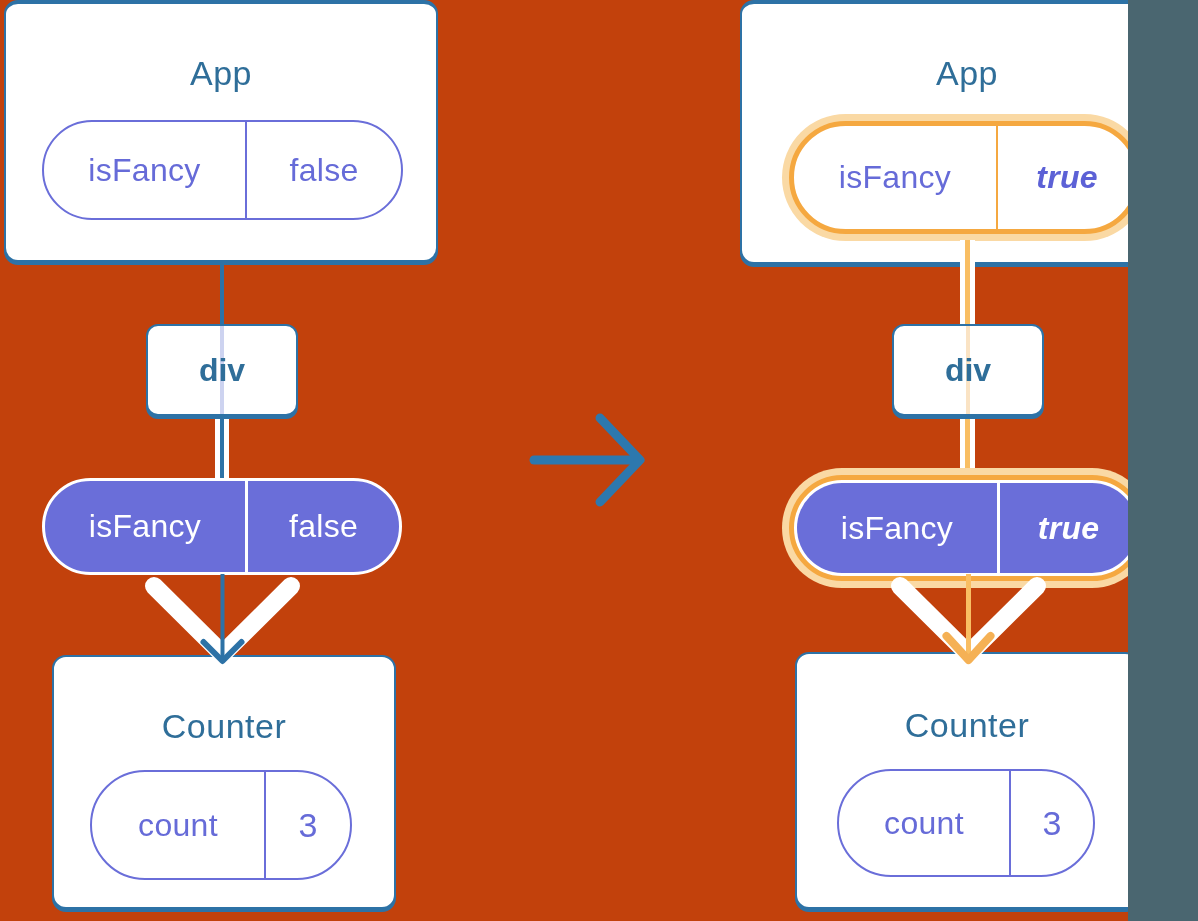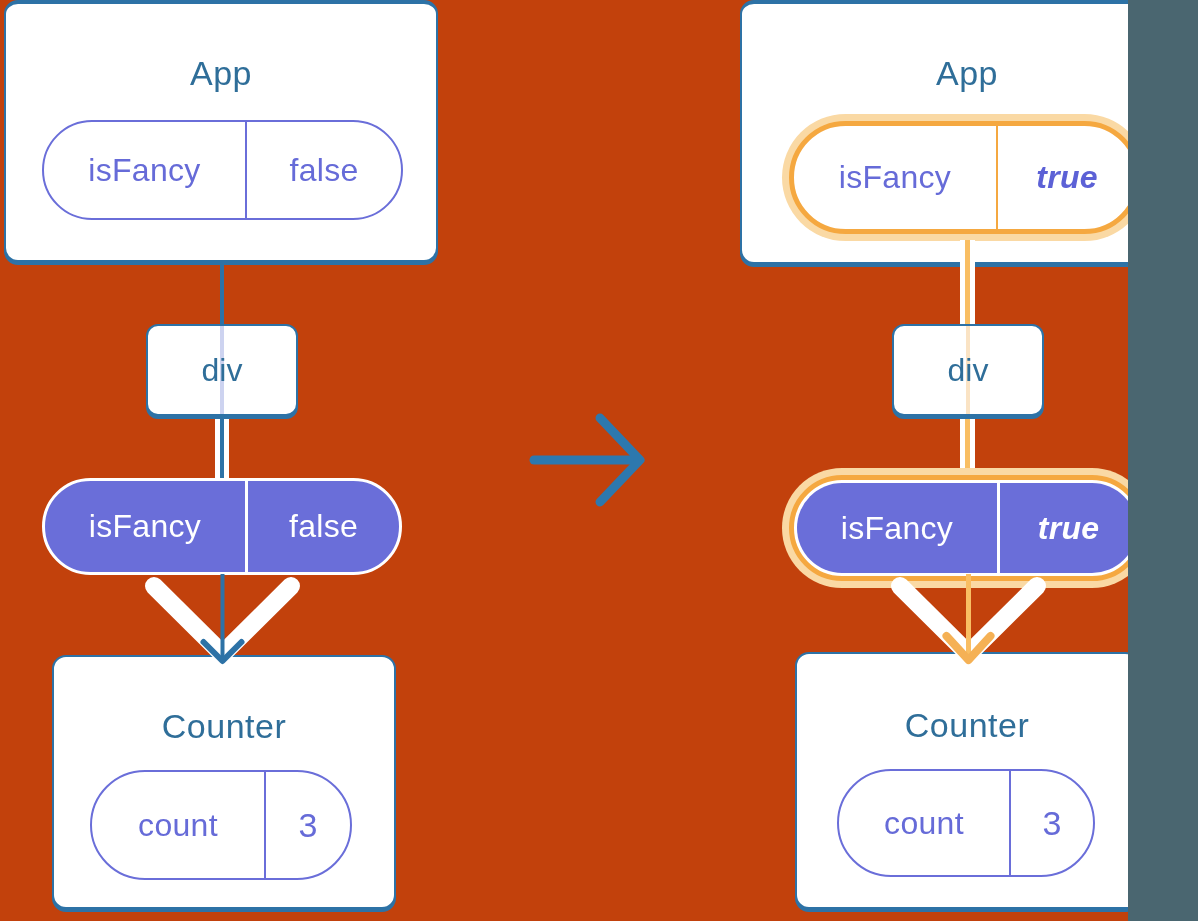--- a/index.html
+++ b/index.html
@@ -57,21 +57,21 @@
   .vline.blue{background:#2D72A6;}
   .flank{position:absolute;background:#fff;z-index:3;}
   .centerline{position:absolute;z-index:4;}
   .centerline.blue{background:#2D72A6;}
   .centerline.orange{background:#F9BE63;}
   .thru-line{position:absolute;top:0;bottom:0;width:4px;left:calc(50% - 2px);}
   .thru-line.lavender{background:#CDD3F0;}
   .thru-line.peach{background:#FAE3C4;}
   .div-label{
     position:absolute;inset:0;display:flex;align-items:center;justify-content:center;
-    color:#2F6E99;font-size:32px;font-weight:400;
+    color:#2F6E99;font-size:32px;font-weight:700;
   }
   .arrow-svg{position:absolute;z-index:6;}
   .sparkle{position:absolute;z-index:7;}
 </style>
 </head>
 <body>
 
 <div class="canvas">
 
   <div class="vline blue" style="left:220px;top:258px;width:4px;height:70px;"></div>

